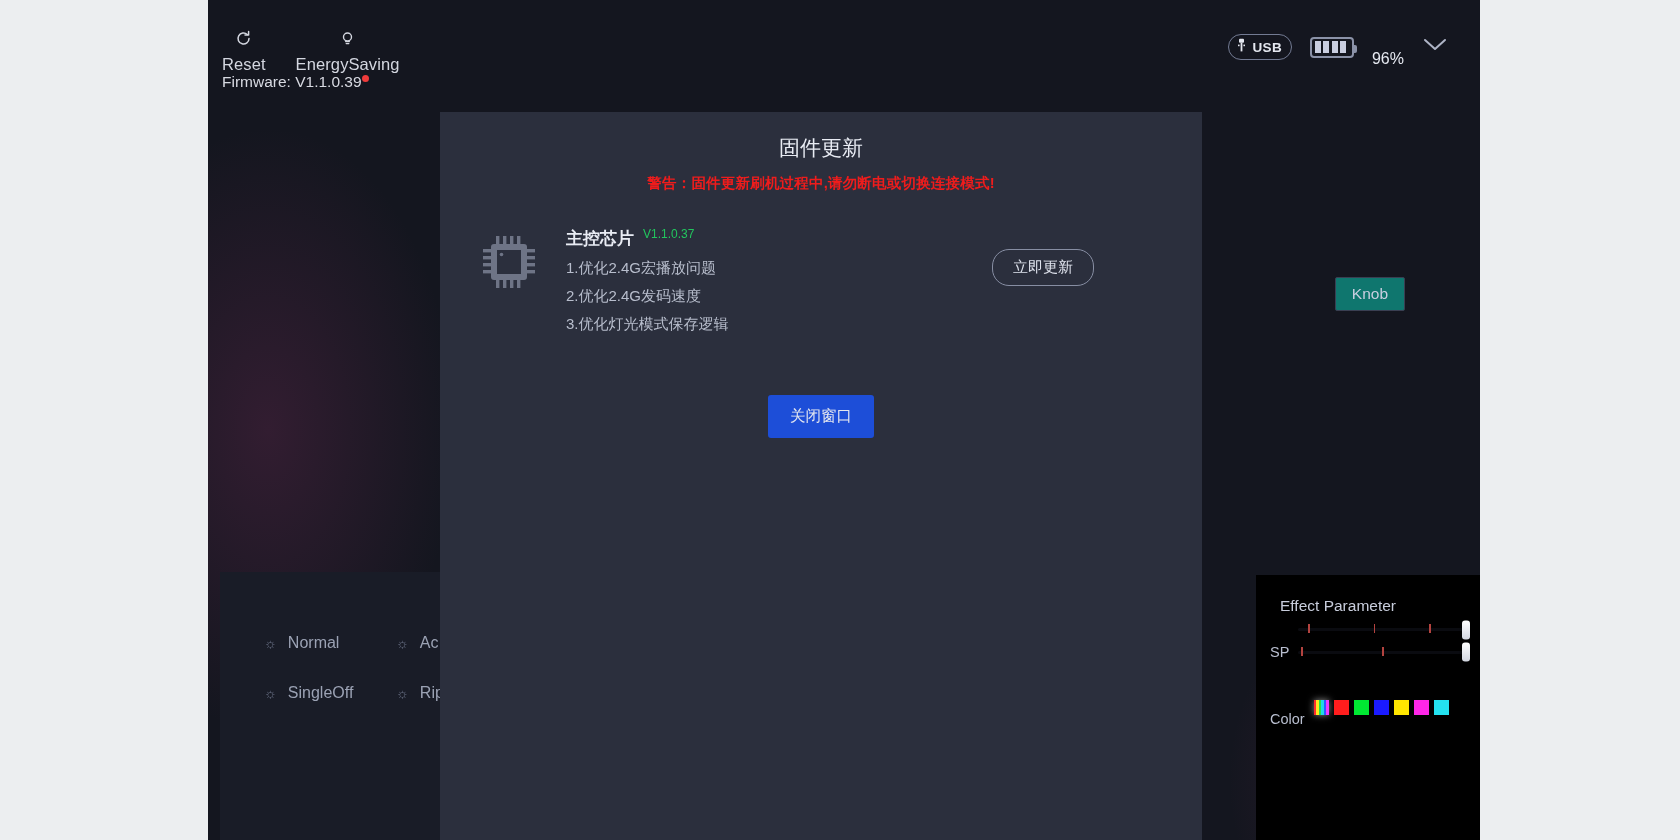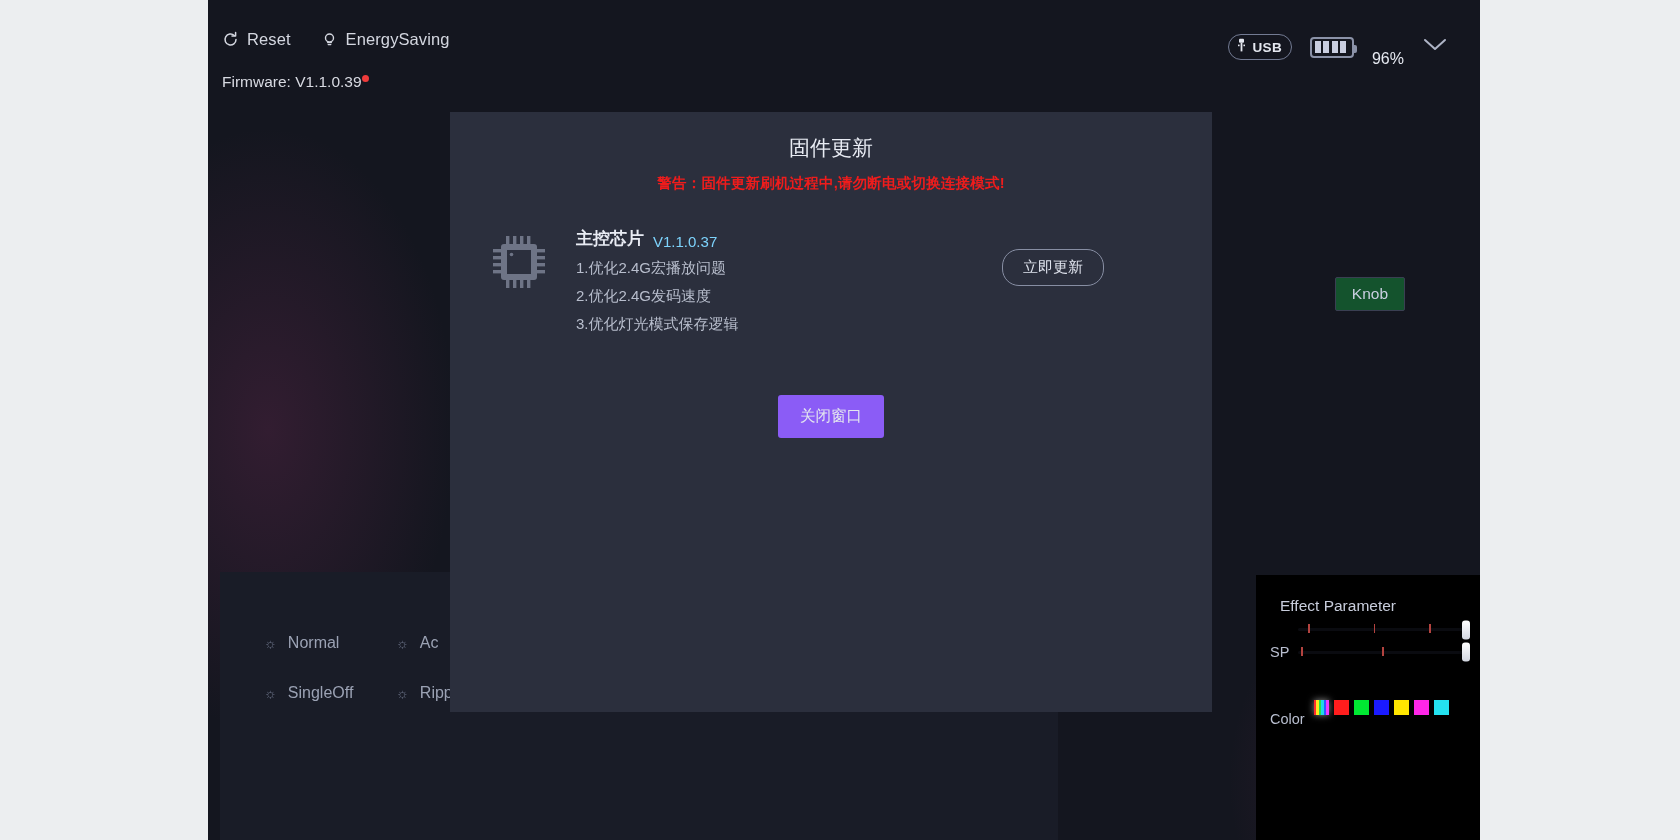--- a/index.html
+++ b/index.html
@@ -45,20 +45,21 @@
     z-index: 5;
   }
   .tb-left {
     position:absolute; left:14px; top:30px;
     display:flex; align-items:center; gap:30px;
   }
   .tb-btn {
     display:flex; align-items:center; gap:8px;
     color:#d4d7e0; font-size:16.5px; cursor:pointer;
     letter-spacing:.1px;
+    flex-direction:column;
   }
   .tb-btn .ico { display:inline-flex; width:17px; height:17px; align-items:center; justify-content:center; }
   .tb-btn svg { display:block; }
 
   .firmware {
     position:absolute; left:14px; top:73px;
     color:#d8dae2; font-size:15.5px; display:flex; align-items:center; 
   }
   .dot-red { width:7px; height:7px; border-radius:50%; background:#ef3b3b; display:inline-block; margin-bottom:7px;}
 
@@ -82,21 +83,21 @@
     background:#8b92a8; border-radius:0 2px 2px 0;
   }
   .batt .cells { display:flex; gap:2.5px; margin-left:1px; }
   .batt .cell { width:6px; height:12px; background:#c9cee0; }
   .batt-pct { color:#e6e9f1; font-size:16px;margin-top:24px; }
   .chev { cursor:pointer; }
 
   
   .knob-tab {
     position:absolute; right:75px; top:277px;
-    background:#14532d; border:1px solid #3a3f52;
+    background:#0f766e; border:1px solid #3a3f52;
     color:#c9cee0; font-size:15.5px;
     padding:7px 16px; border-radius:2px;
     z-index: 3;
   }
 
   
   .effects-panel {
     position:absolute; left:12px; bottom:0px;
     width:838px; height:268px;
     background:#191c27;
@@ -141,53 +142,53 @@
   .color-label { color:#b9bfd0; font-size:14.5px;margin-top:23px; }
   .swatches { display:flex; gap:5px; }
   .sw { width:15px; height:15px; }
   .sw.rainbow {
     background:linear-gradient(90deg,#ff2d2d 0 16%,#ffe81f 16% 33%,#23e04a 33% 50%,#20d7e8 50% 66%,#2a5bff 66% 83%,#ef3bff 83% 100%);
     box-shadow:0 0 7px rgba(255,255,255,.55);
   }
 
   
   .modal {
-    position:absolute; left:242px; top:112px;
-    width:762px; height:600px;
+    position:absolute; left:232px; top:112px;
+    width:762px; height:728px;
     background:#2b2f3d;
     z-index: 20;
   }
   .modal-title {
     text-align:center; color:#e9ecf4; font-size:21px; margin-top:22px;
     font-weight:400;
   }
   .modal-warn {
     text-align:center; color:#ee1c1c; font-size:14.5px; font-weight:bold;
     margin-top:12px; letter-spacing:.2px;
   }
   .fw-block {
     position:relative; margin-top:28px; padding-left:38px;
     display:flex; align-items:flex-start;
   }
   .chip-icon { width:62px; height:62px; margin-top:10px; flex:0 0 auto; }
   .fw-text { margin-left:26px; padding-top:6px; }
-  .fw-head { display:flex; align-items:flex-end; gap:9px; }
+  .fw-head { display:flex; align-items:flex-start; gap:9px; }
   .fw-name { color:#e9ecf4; font-size:17px; font-weight:bold; }
-  .fw-ver { color:#7dd3fc; font-size:15px; }
+  .fw-ver { color:#22c55e; font-size:12px; }
   .fw-li { color:#b8bec d; color:#b8becd; font-size:15px; margin-top:9px; }
   .btn-update {
     position:absolute; right:108px; top:28px;
     border:1px solid #878ea3; border-radius:17px;
     color:#dfe3ed; font-size:15px;
     padding:8px 20px; background:transparent; cursor:pointer;
   }
   .btn-close {
     position:absolute; left:50%; transform:translateX(-50%);
     top:283px;
-    background:#8b5cf6; color:#e3e6ef; font-size:15.5px;
+    background:#1d4ed8; color:#e3e6ef; font-size:15.5px;
     border:none; border-radius:3px; padding:11px 22px; cursor:pointer;
   }
 </style>
 </head>
 <body>
 
 <div id="screen">
   <div class="page-bg"></div>
 
   <div id="app">

